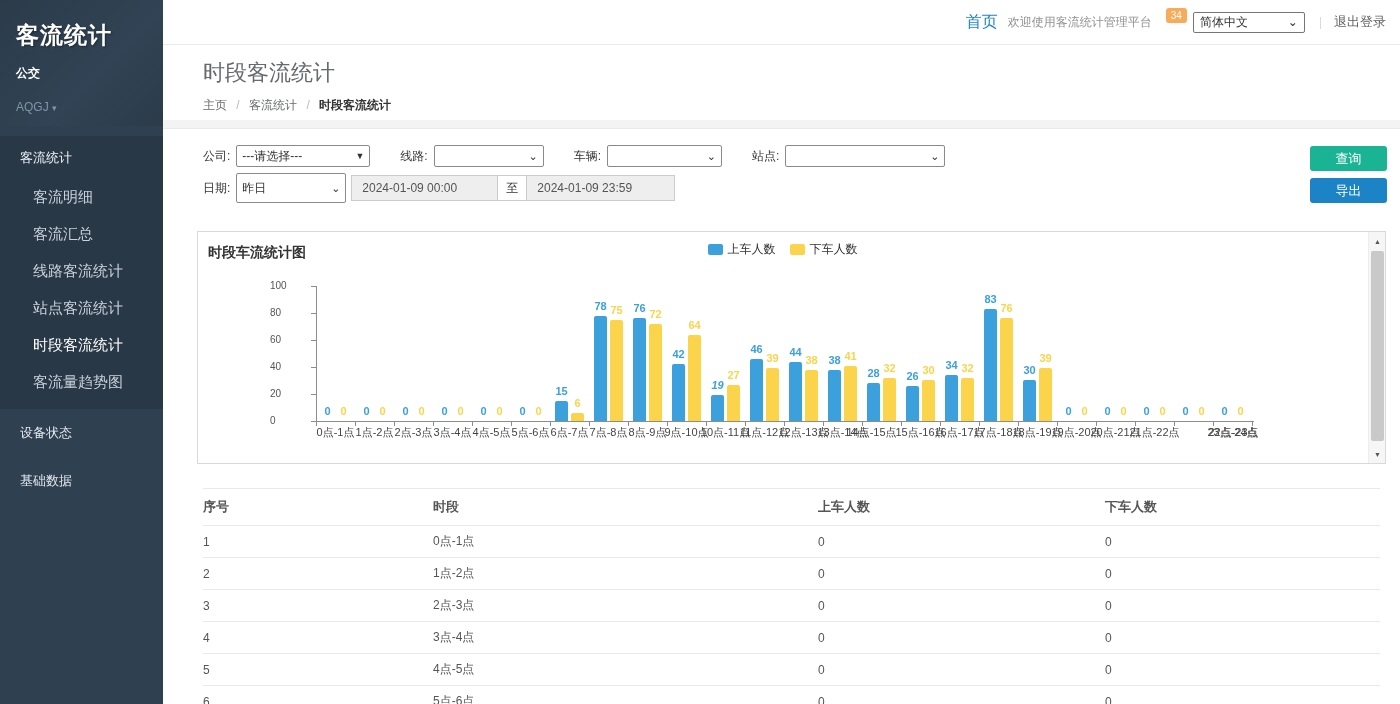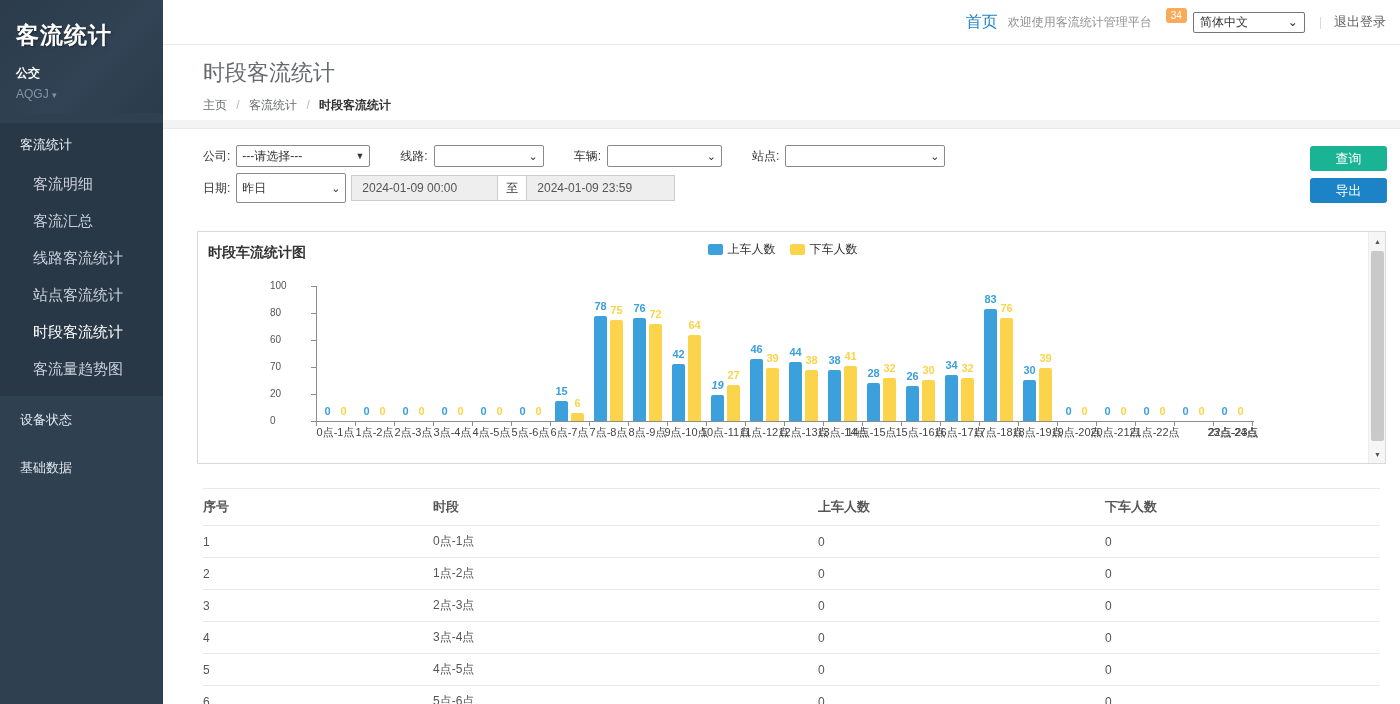--- a/index.html
+++ b/index.html
@@ -8,21 +8,21 @@
   .app { width:1400px; height:704px; position:relative; }
 
   
   .sidebar { position:absolute; left:0; top:0; width:163px; height:704px;
     background:#2f4050; color:#dfe4ea; }
   .logo-area { padding:20px 16px 12px 16px;
     background:linear-gradient(135deg,#2b3b4a 0%,#314354 60%,#2b3b4a 100%); }
   .logo-title { font-size:23px; font-weight:bold; color:#fff; letter-spacing:1px;
     text-shadow:1px 1px 2px rgba(0,0,0,.4); }
   .org-name { font-size:12px; font-weight:bold; color:#fff; margin-top:14px; }
-  .org-code { font-size:12px; color:#8095a8; margin-top:5px; cursor:pointer; }
+  .org-code { font-size:12px; color:#8095a8; margin-top:18px; cursor:pointer; }
   .org-code .caret { font-size:9px; }
   .menu { margin-top:10px; }
   .menu-section.active-section { background:#293846; }
   .menu-parent { padding:13px 0 12px 20px; font-size:13px; color:#eef2f6; cursor:pointer; }
   .submenu .submenu-item { padding:9px 0 9px 33px; font-size:15px; color:#c9d1db; cursor:pointer; }
   .submenu .submenu-item.active { color:#ffffff; }
   .submenu { padding-bottom:8px; }
   .menu-top { padding:15px 0 15px 20px; font-size:13px; color:#e4e9ef; cursor:pointer; }
 
   
@@ -217,21 +217,21 @@
             <span>下车人数</span>
           </div>
         </div>
         <div class="plot" id="plot">
           <div class="axis-y"></div>
           <div class="axis-x"></div>
         <div class="ylabel" style="top: 129px;">0</div>
             <div class="ytick" style="top: 135px;"></div>
             <div class="ylabel" style="top: 102px;">20</div>
             <div class="ytick" style="top: 108px;"></div>
-            <div class="ylabel" style="top: 75px;">70</div>
+            <div class="ylabel" style="top: 75px;">40</div>
             <div class="ytick" style="top: 81px;"></div>
             <div class="ylabel" style="top: 48px;">60</div>
             <div class="ytick" style="top: 54px;"></div>
             <div class="ylabel" style="top: 21px;">80</div>
             <div class="ytick" style="top: 27px;"></div>
             <div class="ylabel" style="top: -6px;">100</div>
             <div class="ytick" style="top: 0px;"></div>
             <div class="xtick" style="left: 0px;"></div>
             <div class="xlab" style="left: -8px;">0点-1点</div>
             <div class="bar-label" style="left: -4px; bottom: 4px; color: rgb(60, 160, 220);">0</div>

